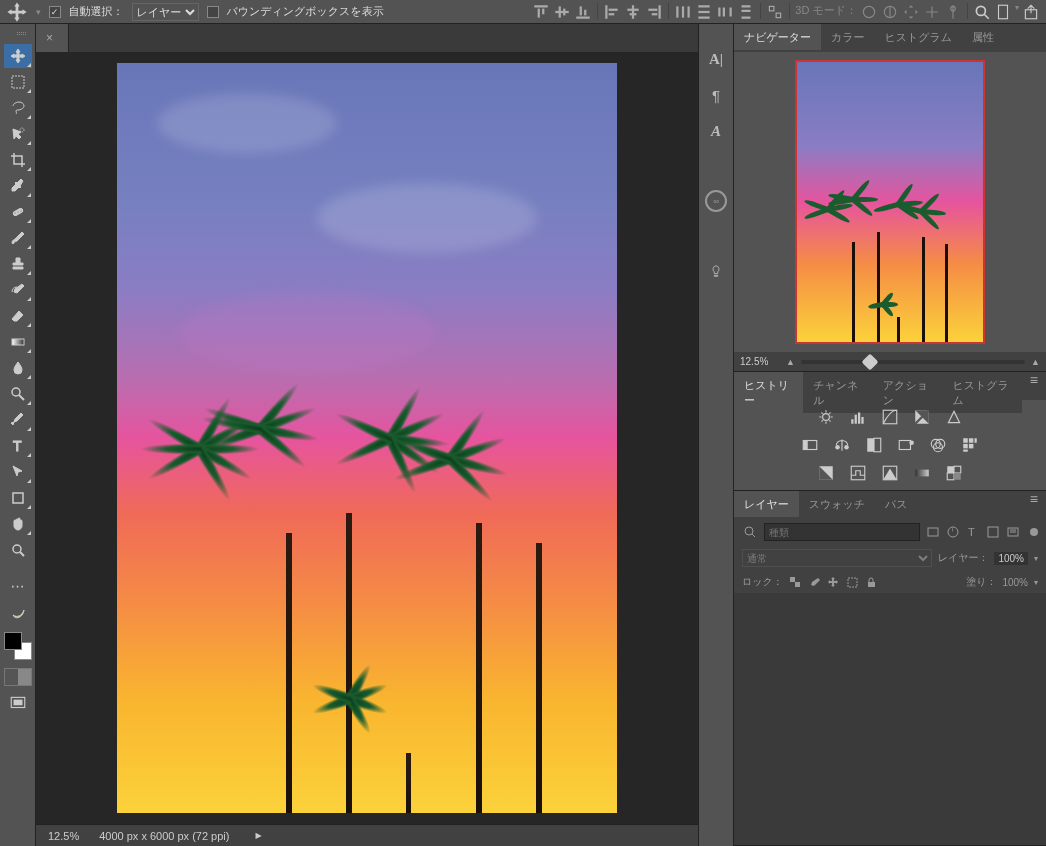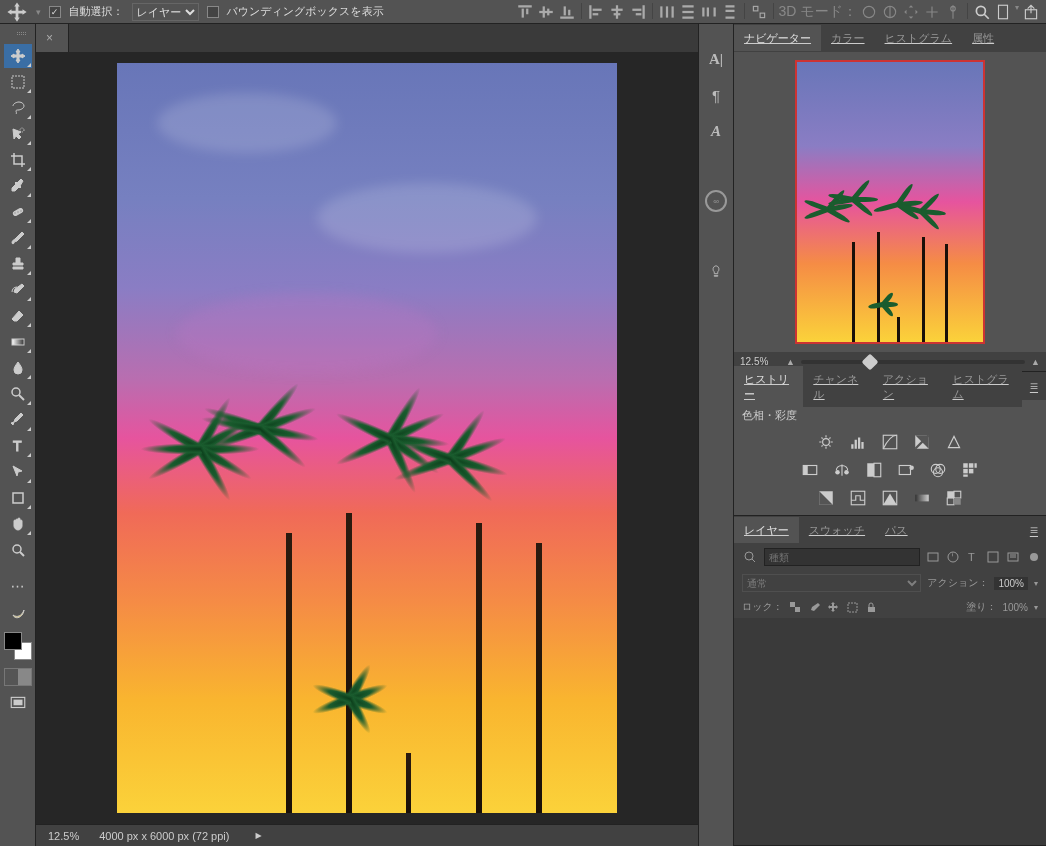--- a/index.html
+++ b/index.html
@@ -36,21 +36,21 @@
 .trunk { width:6px; background:linear-gradient(#2a1a0f,#1a1008); margin:0 auto;}
 .fronds { width:120px; height:90px; position:relative; margin-left:-57px;}
 .frond{position:absolute;width:60px;height:12px;background:radial-gradient(ellipse at left,#0b3d1a,#1a5c2e 40%,transparent 70%);border-radius:0 60% 60% 0;transform-origin:left center;}
 .statusbar { height: 22px; background: #414141; display:flex; align-items:center; padding:0 12px; gap:20px; color:#ccc; font-size:11px; border-top:1px solid #222;}
 .statusbar .caret{margin-left:6px;font-size:8px;}
 .iconcol { width: 36px; background: #535353; display:flex; flex-direction:column; align-items:center; padding-top:10px; gap:14px; border-left:1px solid #222; border-right:1px solid #222;}
 .iconcol .cbtn{width:22px;height:22px;display:flex;align-items:center;justify-content:center;color:#bbb;fill:#bbb;font-size:15px;}
 .iconcol .cc{width:22px;height:22px;border:2px solid #999;border-radius:50%;display:flex;align-items:center;justify-content:center;font-size:8px;color:#999;}
 .panels { width: 312px; background: #535353; display:flex; flex-direction:column; }
 .pgrp { border-bottom:1px solid #222; display:flex; flex-direction:column;}
-.ptabs { height: 28px; display:flex; align-items:center; background:#414141;text-decoration:underline; }
+.ptabs { height: 28px; display:flex; align-items:flex-start; background:#414141; }
 .ptab { padding: 6px 10px 5px; color:#999; font-size:11px; background:#414141;}
 .ptab.act { background:#535353; color:#e0e0e0;}
 .pmenu{margin-left:auto;padding:0 8px;color:#aaa;font-size:14px;}
 .navbody{padding:8px;display:flex;flex-direction:column;align-items:center;}
 .preview{width:190px;height:284px;border:2px solid #cc3333;background:linear-gradient(180deg,#6876b8 0%,#8a7dc4 30%,#e6549e 50%,#f58c45 72%,#fbd23a 100%);position:relative;overflow:hidden;}
 .preview .minipalm{position:absolute;bottom:0;}
 .preview .minitrunk{width:3px;background:#1a1008;}
 .preview .minifronds{width:50px;height:40px;position:absolute;top:-35px;left:-24px;}
 .preview .mf{position:absolute;width:25px;height:5px;background:#1a5c2e;border-radius:0 50% 50% 0;transform-origin:left center;}
 .zoomrow{display:flex;align-items:center;width:100%;padding:4px 6px;gap:6px;background:#414141;}
@@ -172,21 +172,21 @@
           </svg>
         </span>
       <span class="sep"></span>
       <span class="ico">
           <svg viewBox="0 0 16 16">
             <rect x="3" y="3" width="4" height="4" fill="none" stroke="#aaa"></rect>
             <rect x="9" y="9" width="4" height="4" fill="none" stroke="#aaa"></rect>
           </svg>
         </span>
       <span class="sep"></span>
-      <span style="color:#888;font-size:14px;">3D モード：</span>
+      <span style="color:#888;font-size:11px;">3D モード：</span>
       <span class="ico">
           <svg viewBox="0 0 16 16">
             <circle cx="8" cy="8" r="5" fill="none" stroke="#888"></circle>
           </svg>
         </span>
       <span class="ico">
           <svg viewBox="0 0 16 16">
             <circle cx="8" cy="8" r="5" fill="none" stroke="#888"></circle>
             <path d="M8 3v10" stroke="#888"></path>
           </svg>
@@ -549,21 +549,20 @@
 
       <div class="pgrp">
         <div class="ptabs">
           <div class="ptab act">ヒストリー</div>
           <div class="ptab">チャンネル</div>
           <div class="ptab">アクション</div>
           <div class="ptab">ヒストグラム</div>
           <span class="pmenu">≡</span>
         </div>
         <div class="adjbody">
-          <div class="adjlabel">色相・彩度</div>
           <div class="adjgrid">
             <div class="adjrow">
               <div class="adjico">
                   <svg viewBox="0 0 16 16">
                     <circle cx="8" cy="8" r="3" fill="none" stroke="#ccc"></circle>
                     <path d="M8 2v2M8 12v2M2 8h2M12 8h2M4 4l1 1M11 11l1 1M4 12l1-1M11 5l1-1" stroke="#ccc"></path>
                   </svg>
                 </div>
               <div class="adjico">
                   <svg viewBox="0 0 16 16">
@@ -706,21 +705,21 @@
               <rect x="2" y="2" width="10" height="10" fill="none" stroke="#999"></rect>
             </svg>
           <svg class="filterico" viewBox="0 0 14 14">
               <rect x="2" y="3" width="10" height="8" fill="none" stroke="#999"></rect>
               <path d="M4 5h6M4 7h6" stroke="#999"></path>
             </svg>
           <div style="width:8px;height:8px;border-radius:50%;background:#999;margin-left:4px"></div>
         </div>
         <div class="blendrow">
           <select disabled=""><option>通常</option></select>
-          <span>アクション：</span>
+          <span>レイヤー：</span>
           <span class="opval">100%</span>
           <span style="font-size:8px">▾</span>
         </div>
         <div class="lockrow">
           <span>ロック：</span>
           <svg class="lockico" viewBox="0 0 13 13">
               <rect x="1" y="1" width="5" height="5" fill="#999"></rect>
               <rect x="6" y="6" width="5" height="5" fill="#999"></rect>
             </svg>
           <svg class="lockico" viewBox="0 0 13 13">

